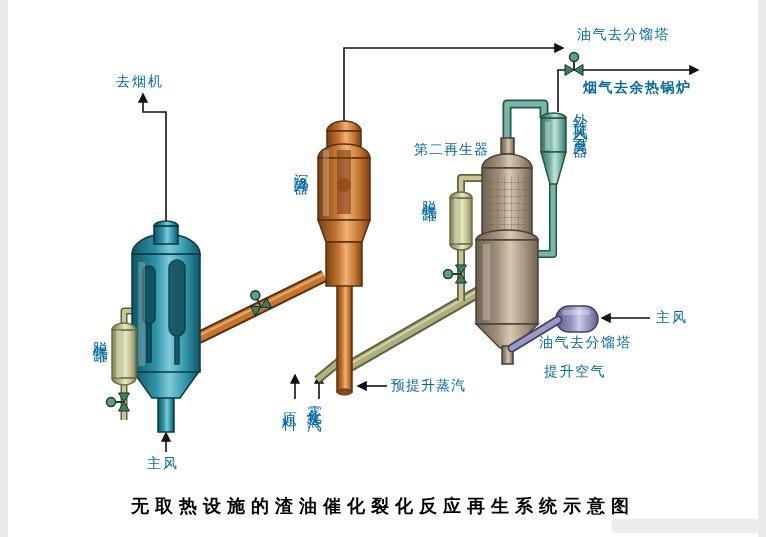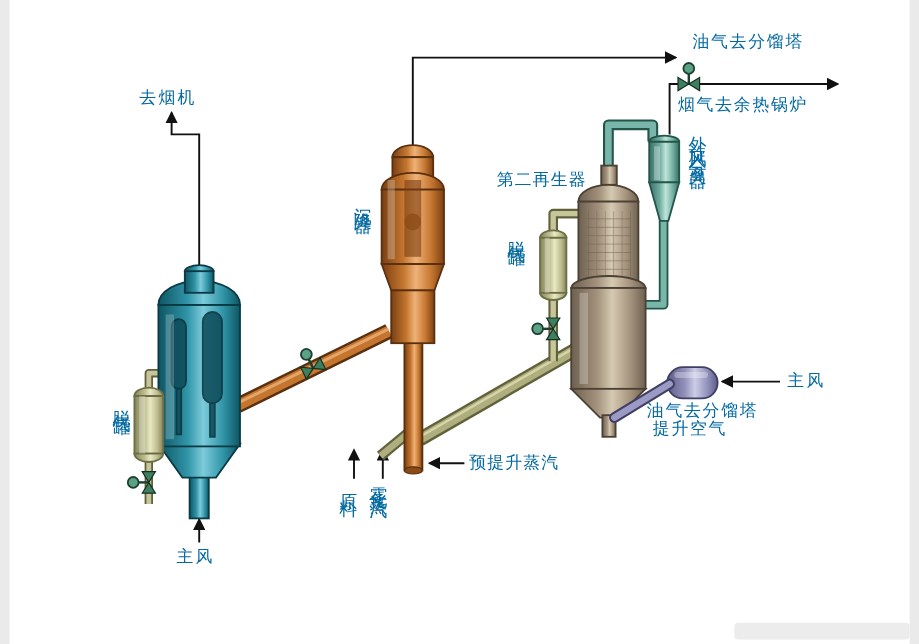--- a/index.html
+++ b/index.html
@@ -244,22 +244,23 @@
   <div class="lbl v" style="left:92px;top:329px;">脱气罐</div>
   <div class="lbl" style="left:147px;top:455px;">主风</div>
   <div class="lbl v" style="left:293px;top:161px;">沉降器</div>
   <div class="lbl v" style="left:281px;top:400px;">原料</div>
   <div class="lbl v" style="left:306px;top:393px;">雾化蒸汽</div>
   <div class="lbl" style="left:391px;top:377px;letter-spacing:1px;">预提升蒸汽</div>
   <div class="lbl" style="left:414px;top:141px;letter-spacing:1px;">第二再生器</div>
   <div class="lbl v" style="left:421px;top:188px;">脱气罐</div>
   <div class="lbl v" style="left:572px;top:102px;letter-spacing:6px;">外旋风分离器</div>
   <div class="lbl" style="left:577px;top:26px;letter-spacing:1.5px;">油气去分馏塔</div>
-  <div class="lbl" style="left:565px;top:79px;letter-spacing:1.5px;">烟气去余热锅炉</div>
+  <div class="lbl" style="left:583px;top:79px;letter-spacing:1.5px;font-weight:bold;">烟气去余热锅炉</div>
   <div class="lbl" style="left:539px;top:334px;letter-spacing:1.5px;">油气去分馏塔</div>
   <div class="lbl" style="left:656px;top:309px;">主风</div>
-  <div class="lbl" style="left:544px;top:349px;letter-spacing:1.5px;">提升空气</div>
-
+  <div class="lbl" style="left:544px;top:363px;letter-spacing:1.5px;">提升空气</div>
+
+  <div class="title">无取热设施的渣油催化裂化反应再生系统示意图</div>
 
   <div class="watermark"></div>
   <div class="edge" style="left:0;"></div>
   <div class="edge" style="right:0;"></div>
 </div>
 
 </body></html>

